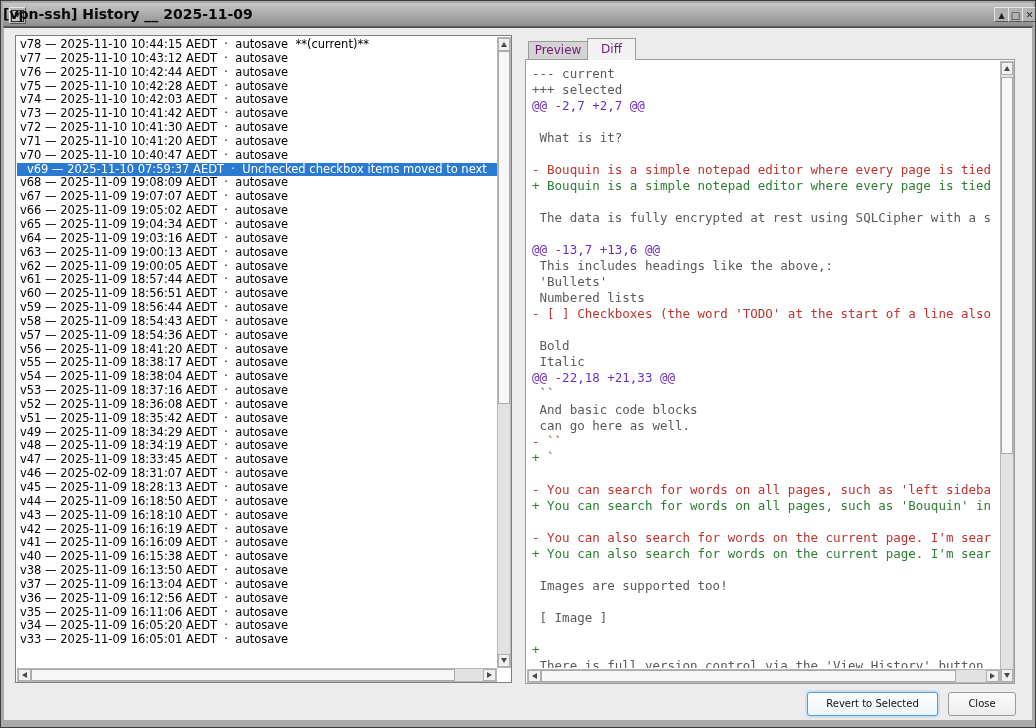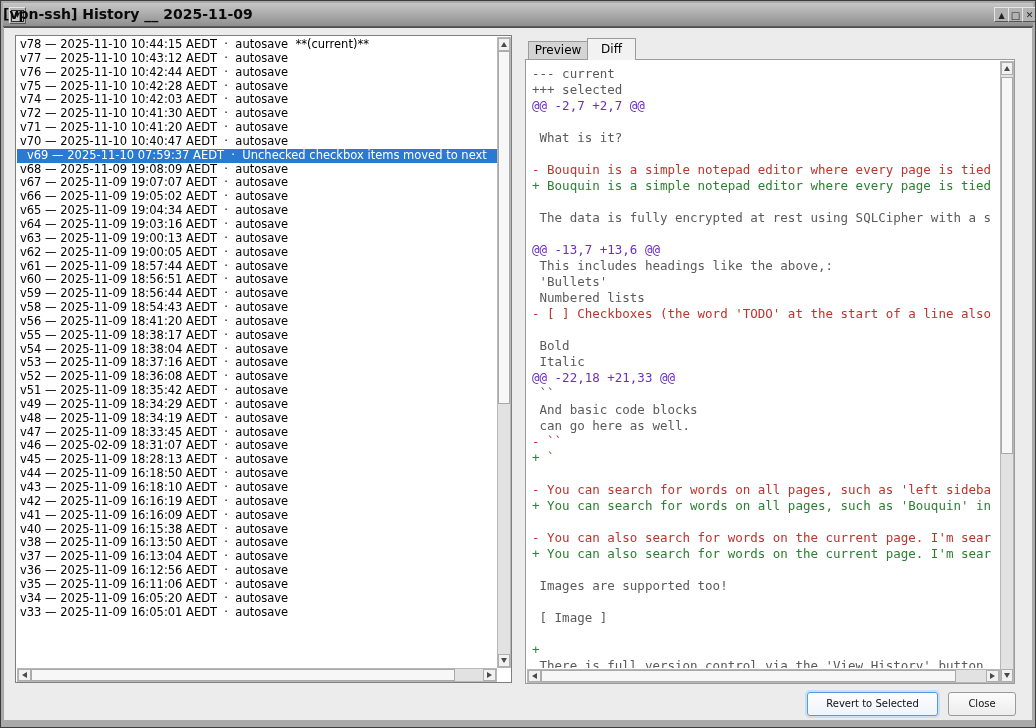--- a/index.html
+++ b/index.html
@@ -61,21 +61,21 @@
   .sb-thumb{
     position:absolute;background:#f7f7f7;border:1px solid #a9a9a9;box-sizing:border-box;
   }
   .tri-up{width:0;height:0;border-left:3.5px solid transparent;border-right:3.5px solid transparent;border-bottom:5px solid #4a4a4a;}
   .tri-down{width:0;height:0;border-left:3.5px solid transparent;border-right:3.5px solid transparent;border-top:5px solid #4a4a4a;}
   .tri-left{width:0;height:0;border-top:3.5px solid transparent;border-bottom:3.5px solid transparent;border-right:5px solid #4a4a4a;}
   .tri-right{width:0;height:0;border-top:3.5px solid transparent;border-bottom:3.5px solid transparent;border-left:5px solid #4a4a4a;}
   
   .tab{
     position:absolute;border:1px solid #9b9b9b;box-sizing:border-box;
-    font-size:12px;color:#000000;text-align:center;cursor:default;
+    font-size:12px;color:#701a75;text-align:center;cursor:default;
   }
   .tab.inactive{top:40px;height:19px;background:#d4d4d4;line-height:17px;}
   .tab.active{top:37px;height:22px;background:#f2f2f2;border-bottom:none;line-height:21px;z-index:3;}
   .notebook{
     position:absolute;left:524px;top:58px;width:490px;height:625px;
     background:#ffffff;border:1px solid #9b9b9b;box-sizing:border-box;z-index:1;padding-left:24px;
   }
   .difftext{
     position:absolute;left:3px;top:1px;width:470px;height:607px;
     overflow:hidden;padding:5px 0 0 3px;box-sizing:border-box;
@@ -124,35 +124,37 @@
 
   <div class="client"></div>
 
   <div class="listbox">
     <div class="list-rows">
         <div class="lrow">v78 — 2025-11-10 10:44:15 AEDT  ·  autosave  **(current)**</div>
         <div class="lrow">v77 — 2025-11-10 10:43:12 AEDT  ·  autosave</div>
         <div class="lrow">v76 — 2025-11-10 10:42:44 AEDT  ·  autosave</div>
         <div class="lrow">v75 — 2025-11-10 10:42:28 AEDT  ·  autosave</div>
         <div class="lrow">v74 — 2025-11-10 10:42:03 AEDT  ·  autosave</div>
+        <div class="lrow">v73 — 2025-11-10 10:41:42 AEDT  ·  autosave</div>
         <div class="lrow">v72 — 2025-11-10 10:41:30 AEDT  ·  autosave</div>
         <div class="lrow">v71 — 2025-11-10 10:41:20 AEDT  ·  autosave</div>
         <div class="lrow">v70 — 2025-11-10 10:40:47 AEDT  ·  autosave</div>
         <div class="lrow sel">v69 — 2025-11-10 07:59:37 AEDT  ·  Unchecked checkbox items moved to next</div>
         <div class="lrow">v68 — 2025-11-09 19:08:09 AEDT  ·  autosave</div>
         <div class="lrow">v67 — 2025-11-09 19:07:07 AEDT  ·  autosave</div>
         <div class="lrow">v66 — 2025-11-09 19:05:02 AEDT  ·  autosave</div>
         <div class="lrow">v65 — 2025-11-09 19:04:34 AEDT  ·  autosave</div>
         <div class="lrow">v64 — 2025-11-09 19:03:16 AEDT  ·  autosave</div>
         <div class="lrow">v63 — 2025-11-09 19:00:13 AEDT  ·  autosave</div>
         <div class="lrow">v62 — 2025-11-09 19:00:05 AEDT  ·  autosave</div>
         <div class="lrow">v61 — 2025-11-09 18:57:44 AEDT  ·  autosave</div>
         <div class="lrow">v60 — 2025-11-09 18:56:51 AEDT  ·  autosave</div>
         <div class="lrow">v59 — 2025-11-09 18:56:44 AEDT  ·  autosave</div>
         <div class="lrow">v58 — 2025-11-09 18:54:43 AEDT  ·  autosave</div>
+        <div class="lrow">v57 — 2025-11-09 18:54:36 AEDT  ·  autosave</div>
         <div class="lrow">v56 — 2025-11-09 18:41:20 AEDT  ·  autosave</div>
         <div class="lrow">v55 — 2025-11-09 18:38:17 AEDT  ·  autosave</div>
         <div class="lrow">v54 — 2025-11-09 18:38:04 AEDT  ·  autosave</div>
         <div class="lrow">v53 — 2025-11-09 18:37:16 AEDT  ·  autosave</div>
         <div class="lrow">v52 — 2025-11-09 18:36:08 AEDT  ·  autosave</div>
         <div class="lrow">v51 — 2025-11-09 18:35:42 AEDT  ·  autosave</div>
         <div class="lrow">v49 — 2025-11-09 18:34:29 AEDT  ·  autosave</div>
         <div class="lrow">v48 — 2025-11-09 18:34:19 AEDT  ·  autosave</div>
         <div class="lrow">v47 — 2025-11-09 18:33:45 AEDT  ·  autosave</div>
         <div class="lrow">v46 — 2025-02-09 18:31:07 AEDT  ·  autosave</div>

